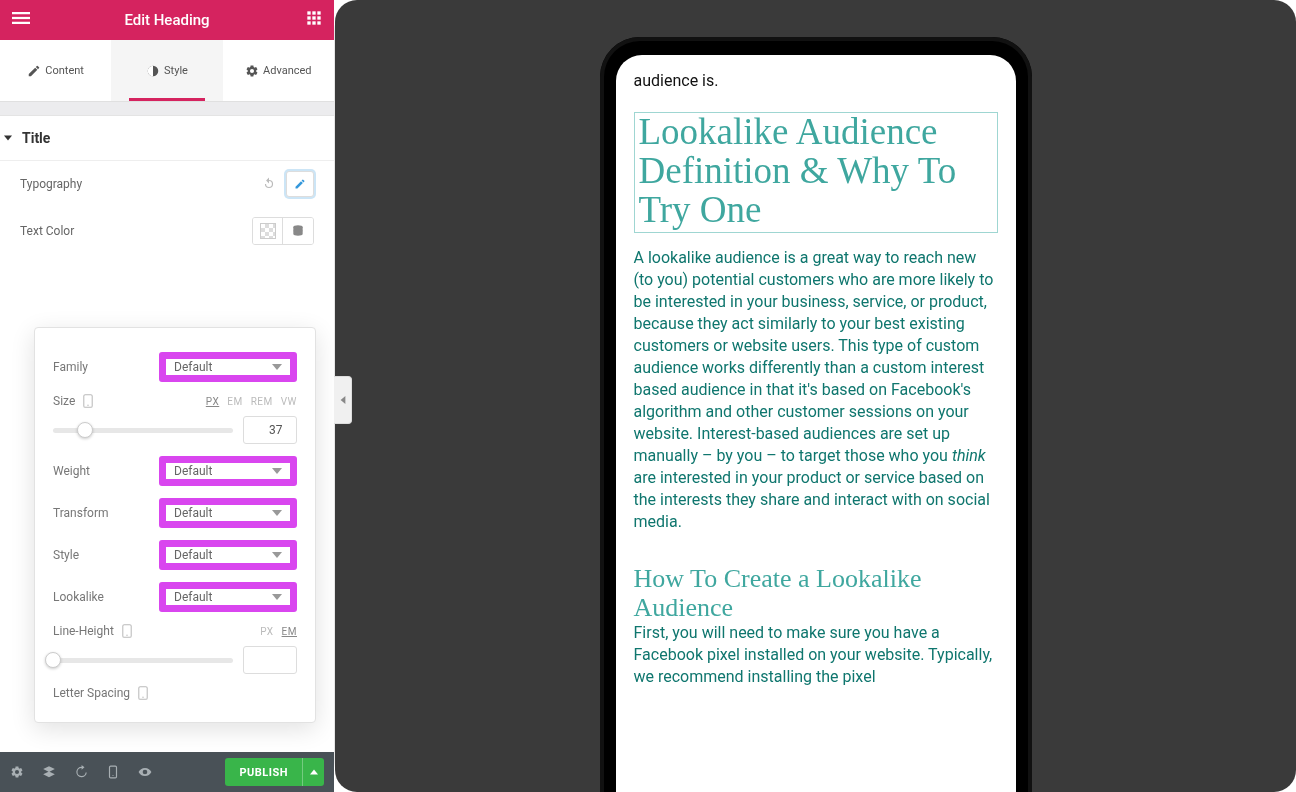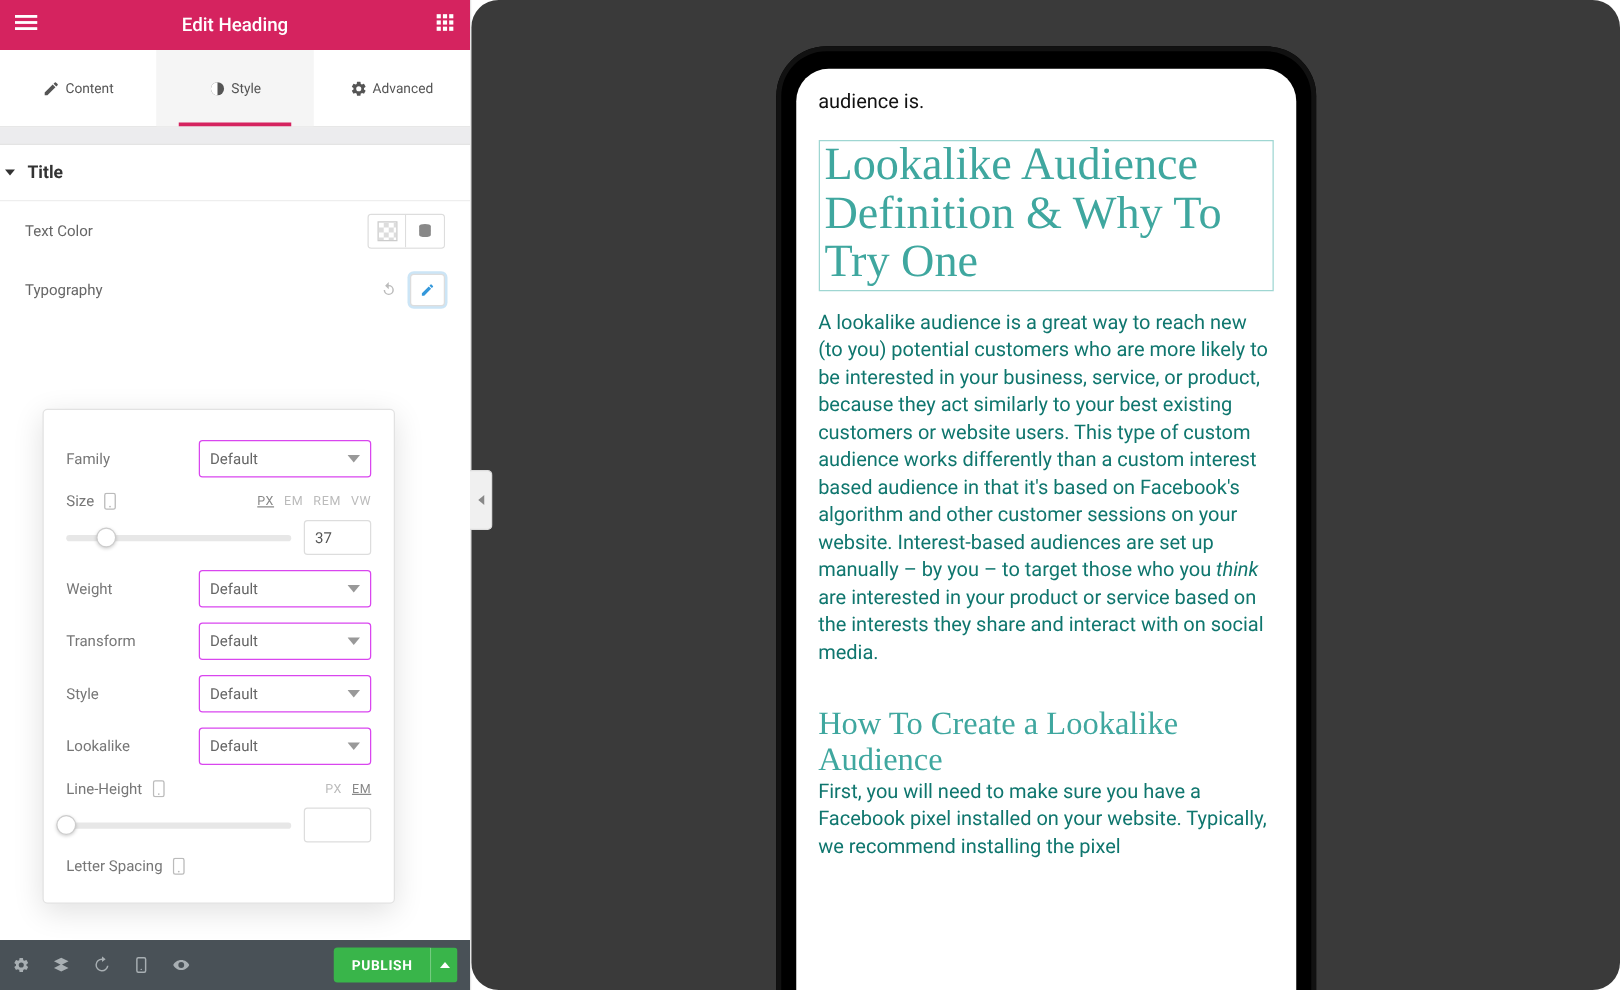--- a/index.html
+++ b/index.html
@@ -1,21 +1,21 @@
 <!DOCTYPE html>
 <html><head>
 <meta charset="utf-8">
 <style>
 * { box-sizing: border-box; margin: 0; padding: 0; font-family: -apple-system, BlinkMacSystemFont, "Segoe UI", Roboto, sans-serif; }
 html, body { width: 1296px; height: 792px; overflow: hidden; background: #fff; }
 
 #app { display: flex; width: 100%; height: 100%; }
 
 
-.panel { width: 377px; height: 100%; display: flex; flex-direction: column; border-right: 1px solid #e6e6e6; position: relative; }
+.panel { width: 335px; height: 100%; display: flex; flex-direction: column; border-right: 1px solid #e6e6e6; position: relative; border-radius: 32px; }
 
 .panel-header {
   height: 40px; background: #d5235f; color: #fff;
   display: flex; align-items: center; justify-content: center; position: relative;
   font-size: 15px; font-weight: 500;
 }
 .panel-header .menu-icon { position: absolute; left: 12px; top: 50%; transform: translateY(-50%); cursor: pointer; }
 .panel-header .apps-icon { position: absolute; right: 12px; top: 50%; transform: translateY(-50%); cursor: pointer; }
 
 .tabs { display: flex; height: 62px; border-bottom: 1px solid #e0e0e0; }
@@ -60,34 +60,34 @@
 
 .typo-card {
   position:absolute; left:34px; top:166px; width:282px; background:#fff;
   border:1px solid #e2e2e2; border-radius:4px; box-shadow:0 6px 24px rgba(0,0,0,.12);
   padding: 12px 18px 10px;
 }
 .typo-card .field { display:flex; align-items:center; justify-content:space-between; margin: 12px 0; font-size:12px; color:#777; }
 .typo-card .field .lbl { display:flex; align-items:center; gap:8px; }
 .device-icon { width:10px; height:14px; fill:#bbb; }
 .select {
-  width:138px; height:30px; border:1px solid #d946ef; border-radius:3px; background:#fff;
+  width:138px; height:30px; border:7px solid #d946ef; border-radius:3px; background:#fff;
   display:flex; align-items:center; justify-content:space-between; padding:0 8px; color:#666; cursor:pointer; font-size:12px;
 }
 .select svg { width:10px; height:10px; fill:#999; }
 .units { display:flex; gap:8px; font-size:10px; color:#bbb; letter-spacing:.5px; }
 .units .u { cursor:pointer; }
 .units .u.active { text-decoration: underline; color:#888; }
 .slider-row { display:flex; align-items:center; gap:10px; margin: -4px 0 10px; }
 .slider { flex:1; position:relative; height:24px; display:flex; align-items:center; }
 .track { width:100%; height:5px; background:#e7e7e7; border-radius:3px; }
 .thumb { position:absolute; top:50%; transform:translate(-50%,-50%); width:16px; height:16px; background:#fff; border:1px solid #ccc; border-radius:50%; box-shadow:0 1px 3px rgba(0,0,0,.2); }
 .num-input {
   width:54px; height:28px; border:1px solid #ddd; border-radius:3px; font-size:12px; color:#555;
-  display:flex; align-items:center; justify-content:flex-start; padding:0 8px; background:#fff;
+  display:flex; align-items:center; justify-content:flex-start; padding:0 25px; background:#fff;
 }
 
 
 .panel-footer {
   height: 40px; background:#495157; display:flex; align-items:center; padding:0 10px; gap:18px;
 }
 .panel-footer .ficon { width:14px; height:14px; fill:#a8afb3; cursor:pointer; }
 .publish-group { margin-left:auto; display:flex; }
 .publish-btn { background:#39b54a; color:#fff; border:none; height:28px; padding:2px 14px; font-size:11px; font-weight:700; letter-spacing:.5px; cursor:pointer; border-radius:3px 0 0 3px; }
 .publish-more { background:#39b54a; width:22px; height:28px; display:flex; align-items:center; justify-content:center; cursor:pointer; border-radius:0 3px 3px 0; border-left:1px solid rgba(255,255,255,.3); }
@@ -180,49 +180,49 @@
 
     <div class="section-title">
       <svg viewBox="0 0 10 10">
           <path d="M0 2 L5 8 L10 2 Z"></path>
         </svg>
       <span>Title</span>
     </div>
 
     <div class="panel-body">
       <div class="row">
+        <span class="label">Typography</span>
+        <div class="typo-btns">
+          <svg class="typo-reset" viewBox="0 0 24 24">
+              <path d="M12 5V1L7 6l5 5V7a5 5 0 1 1-5 5H5a7 7 0 1 0 7-7z"></path>
+            </svg>
+          <div class="typo-edit-btn">
+            <svg viewBox="0 0 24 24">
+                <path d="M3 17.25V21h3.75l11-11-3.75-3.75-11 11zM20.7 7.04a1 1 0 0 0 0-1.41l-2.34-2.34a1 1 0 0 0-1.41 0l-1.83 1.83 3.75 3.75 1.83-1.83z"></path>
+              </svg>
+          </div>
+        </div>
+      </div>
+
+      <div class="row">
         <span class="label">Text Color</span>
         <div class="color-group">
           <div class="btn">
               <div class="checker"></div>
             </div>
           <div class="btn">
               <svg class="db-icon" viewBox="0 0 24 24">
                 <ellipse cx="12" cy="5" rx="8" ry="3"></ellipse>
                 <path d="M4 5v6c0 1.66 3.58 3 8 3s8-1.34 8-3V5"></path>
                 <path d="M4 11v6c0 1.66 3.58 3 8 3s8-1.34 8-3v-6"></path>
               </svg>
             </div>
         </div>
       </div>
 
-      <div class="row">
-        <span class="label">Typography</span>
-        <div class="typo-btns">
-          <svg class="typo-reset" viewBox="0 0 24 24">
-              <path d="M12 5V1L7 6l5 5V7a5 5 0 1 1-5 5H5a7 7 0 1 0 7-7z"></path>
-            </svg>
-          <div class="typo-edit-btn">
-            <svg viewBox="0 0 24 24">
-                <path d="M3 17.25V21h3.75l11-11-3.75-3.75-11 11zM20.7 7.04a1 1 0 0 0 0-1.41l-2.34-2.34a1 1 0 0 0-1.41 0l-1.83 1.83 3.75 3.75 1.83-1.83z"></path>
-              </svg>
-          </div>
-        </div>
-      </div>
-
       <div class="typo-card">
         <div class="field">
           <span class="lbl">Family</span>
           <div class="select">
             <span>Default</span>
             <svg viewBox="0 0 10 10">
                 <path d="M0 2 L5 8 L10 2 Z"></path>
               </svg>
           </div>
         </div>

